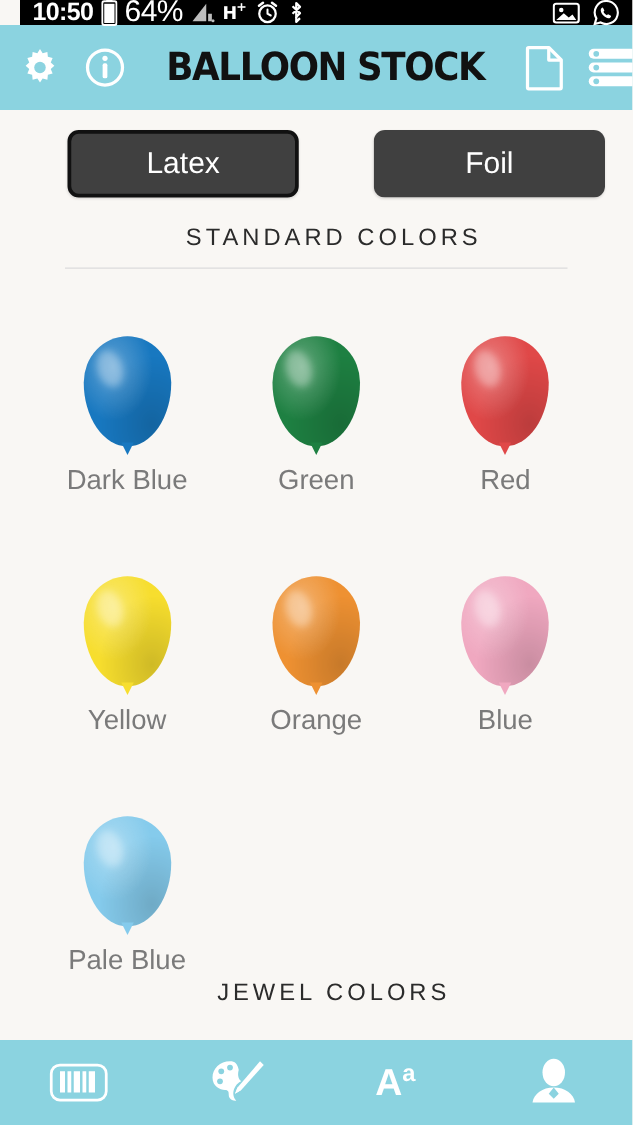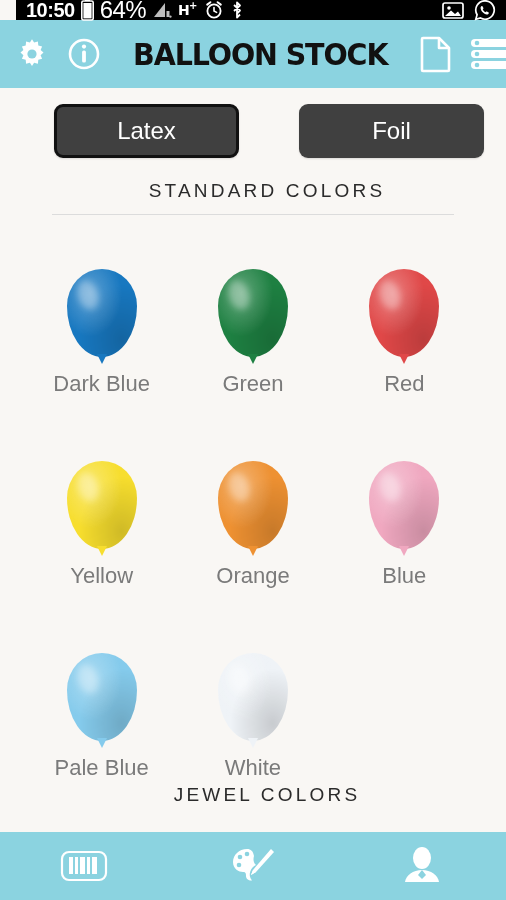--- a/index.html
+++ b/index.html
@@ -281,29 +281,20 @@
     <div class="row">
       <div class="cell">
         <div class="balloon-wrap">
           <div class="balloon" id="b6" style="background: rgb(133, 203, 236); color: rgb(133, 203, 236);">
               <div class="shade"></div>
               <div class="shine"></div>
             </div>
         </div>
         <div class="label">Pale Blue</div>
       </div>
-      <div class="cell">
-        <div class="balloon-wrap">
-          <div class="balloon" id="b7" style="background: rgb(239, 243, 247); color: rgb(239, 243, 247);">
-              <div class="shade"></div>
-              <div class="shine"></div>
-            </div>
-        </div>
-        <div class="label">White</div>
-      </div>
       <div class="cell empty"></div>
     </div>
 
   </div>
 
   <div class="section-head" style="position:absolute;left:0;right:0;bottom:82px;">JEWEL COLORS</div>
 
   <div class="bottomnav">
     <div class="navitem">
       <span class="ico">
@@ -323,20 +314,25 @@
           <path d="M17 4C9 4 3 10 3 17c0 7 6 10 10 10 3 0 3 2 3 4 0 3 3 5 6 4.5C17 30 21 22 26 20c-4-3-2-9-2-9C23 6 21 4 17 4z" fill="#fff"></path>
           <circle cx="10" cy="12" r="2.3" fill="#8BD3E0"></circle>
           <circle cx="17" cy="9" r="2.3" fill="#8BD3E0"></circle>
           <circle cx="9" cy="20" r="2.3" fill="#8BD3E0"></circle>
           <path d="M41 4 L44 7 L26 27 L21 30 L23 25 Z" fill="#fff"></path>
           <path d="M23 25 L21 30 L26 27 Z" fill="#fff"></path>
         </svg>
       </span>
     </div>
     <div class="navitem">
+      <span class="aa">
+        <span>A</span><sup>a</sup>
+      </span>
+    </div>
+    <div class="navitem">
       <span class="ico">
         <svg width="44" height="40" viewBox="0 0 44 40">
           <ellipse cx="22" cy="12" rx="9" ry="11" fill="#fff"></ellipse>
           <path d="M22 24c-9 0-16 5-17 12h34c-1-7-8-12-17-12z" fill="#fff"></path>
           <path d="M22 24 L18 29 L22 33 L26 29 Z" fill="#8BD3E0"></path>
         </svg>
       </span>
     </div>
   </div>
 

